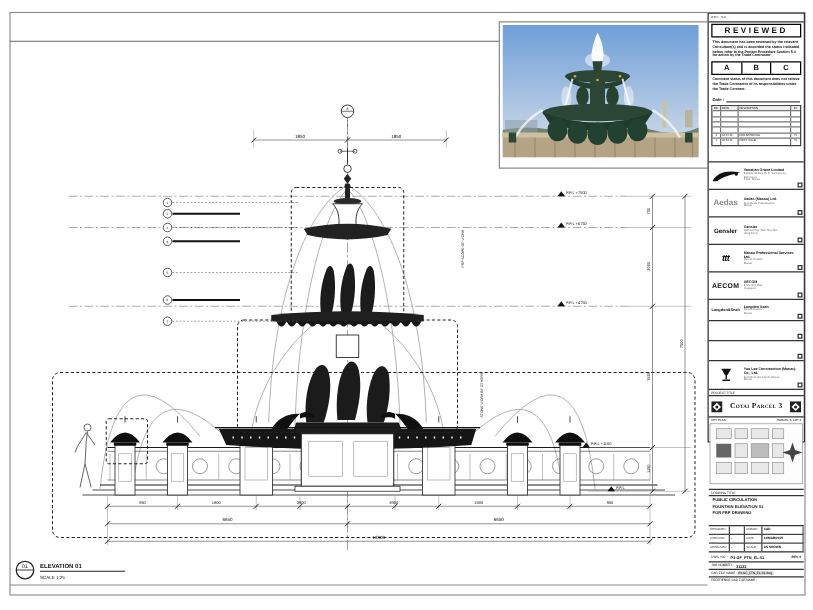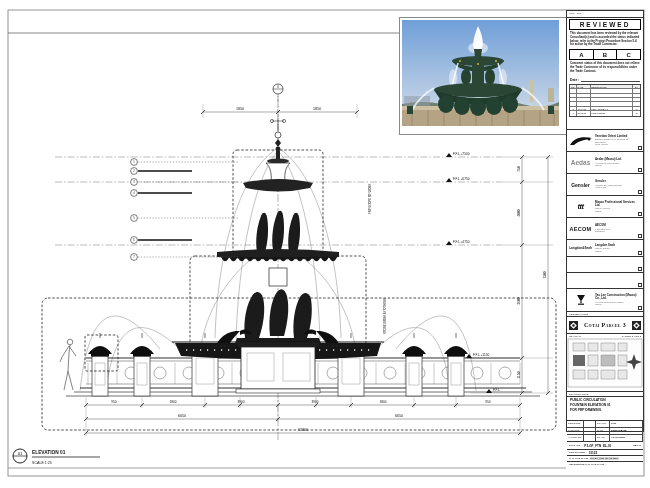--- a/index.html
+++ b/index.html
@@ -2,21 +2,21 @@
 <html><head>
 <meta charset="utf-8">
 <style>
   html,body{margin:0;padding:0;background:#fff;}
   #page{position:relative;width:650px;height:488px;background:#fff;overflow:hidden;
         font-family:"Liberation Sans",sans-serif;color:#111;}
   svg text{font-family:"Liberation Sans",sans-serif;fill:#111;}
   .t26{font-size:2.6px}.t28{font-size:2.8px}.t32{font-size:3.2px}.t36{font-size:3.6px}
   .t42{font-size:4.2px}.t48{font-size:4.8px;font-weight:bold}
   
-  .tb{position:absolute;left:566px;top:10px;width:78px;height:422px;border:1px solid #333;
+  .tb{position:absolute;left:566px;top:10px;width:78px;height:344px;border:1px solid #333;
       box-sizing:border-box;background:#fff;display:flex;flex-direction:column;}
   .tb *{box-sizing:border-box;}
   .tb-sec{border-bottom:1px solid #333;flex:none;overflow:hidden;}
   .tb-head{height:7px;font-size:2.4px;color:#333;padding:1px 2px;letter-spacing:.4px;}
   .stamp{height:112px;padding:1px;}
   .stamp-title{border:1px solid #000;margin:0 1px;font-weight:bold;font-size:6.5px;
                text-align:center;letter-spacing:2px;padding:1px 0;}
   .stamp-p{font-size:2.9px;font-weight:600;line-height:1.32;padding:2px 2px;text-align:left;}
   .grades{display:flex;border:1px solid #000;margin:0 1px;}
   .grade{flex:1;text-align:center;font-weight:bold;font-size:6px;padding:1.5px 0;border-right:1px solid #000;}

